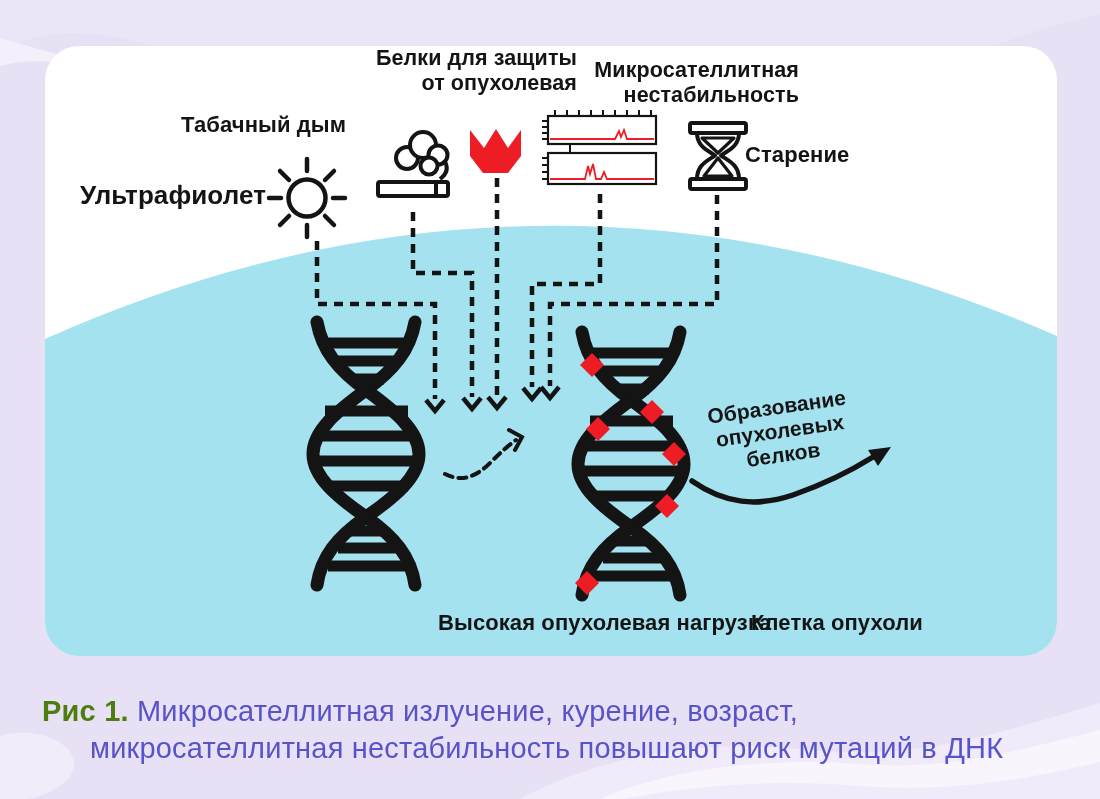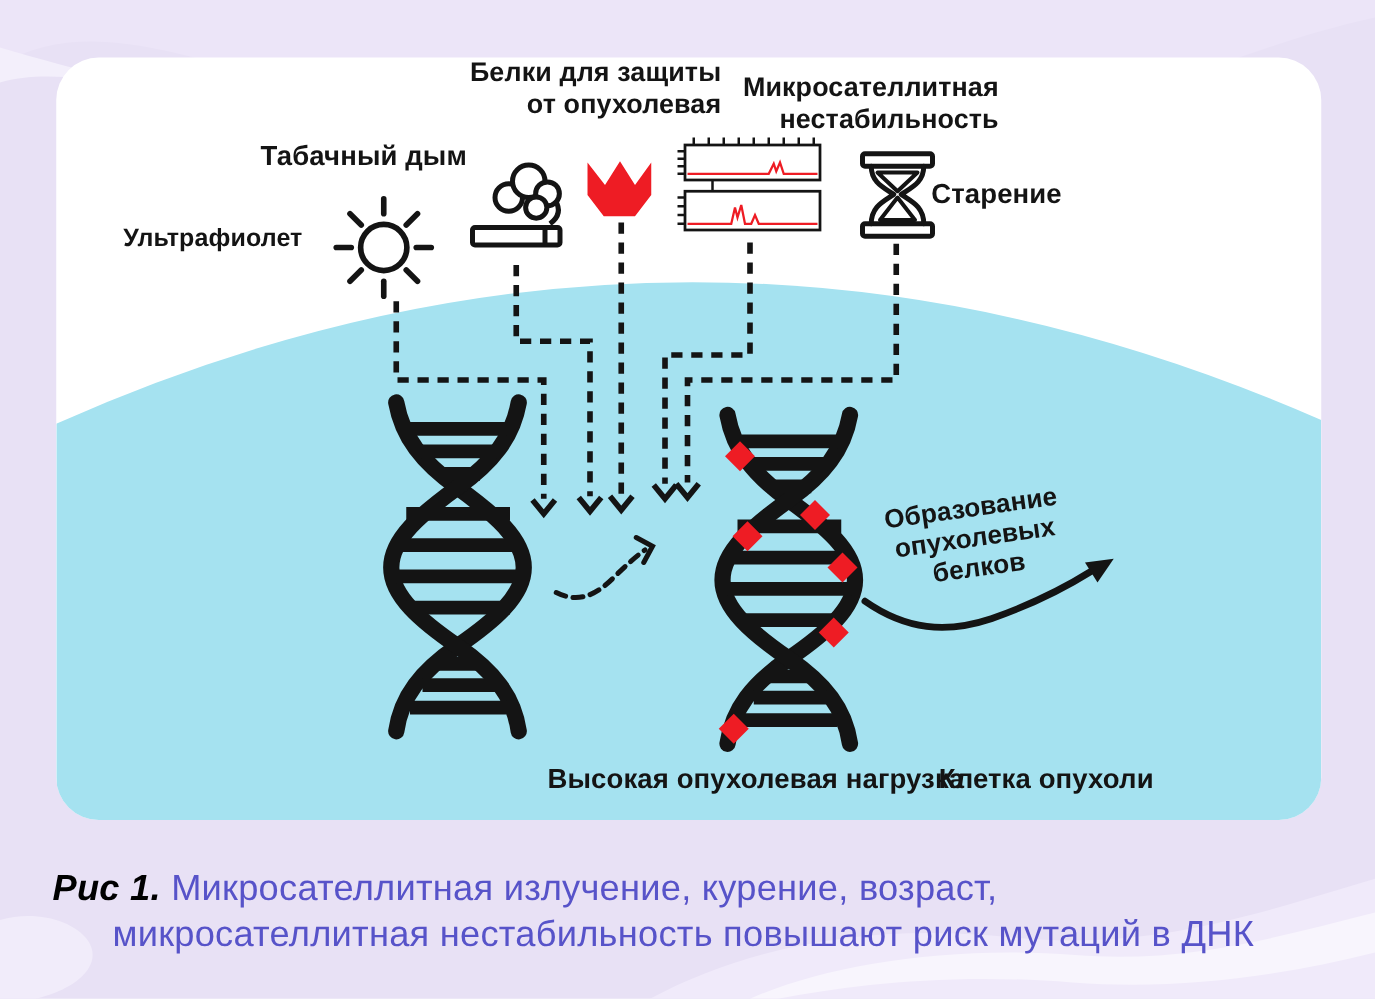--- a/index.html
+++ b/index.html
@@ -12,36 +12,36 @@
   .card{
     position:absolute;left:45px;top:46px;width:1012px;height:610px;
     background:#ffffff;border-radius:34px;overflow:hidden;
   }
   .diagram{position:absolute;left:0;top:0;}
   .lbl{
     position:absolute;font-weight:700;color:#141414;
     font-size:21.5px;line-height:1.18;letter-spacing:.1px;
   }
   .lbl span{display:block;}
-  .lbl-uv{left:35px;top:134px;width:162px;text-align:right;font-size:20px;white-space:nowrap;}
-  .lbl-tobacco{left:136px;top:66px;width:220px;text-align:center;font-size:22px;white-space:nowrap;}
+  .lbl-uv{left:35px;top:134px;width:162px;text-align:right;font-size:26px;white-space:nowrap;}
+  .lbl-tobacco{left:136px;top:66px;width:220px;font-size:22px;white-space:nowrap;}
   .lbl-immune{left:272px;top:0;width:260px;text-align:right;}
   .lbl-msi{left:494px;top:12px;width:260px;text-align:right;}
   .lbl-aging{left:700px;top:96px;font-size:22px;white-space:nowrap;}
   .lbl-formation{
     left:637px;top:349px;width:196px;text-align:center;
     font-size:21px;line-height:24px;transform:rotate(-8deg);
   }
   .lbl-burden{left:393px;top:564px;width:320px;text-align:center;font-size:22px;white-space:nowrap;}
   .lbl-cell{left:682px;top:564px;width:220px;text-align:center;font-size:22px;white-space:nowrap;}
   .caption{
     position:absolute;left:42px;top:693px;width:1030px;
     font-size:29px;line-height:37px;color:#5753c9;letter-spacing:.2px;
   }
-  .caption .cap-prefix{font-weight:700;color:#000000;font-style:italic;}
+  .caption .cap-prefix{font-weight:700;color:#4d7c0f;}
   .caption .cap-block{display:block;margin-left:48px;}
 </style>
 </head>
 <body>
 
 <svg class="bg-waves" width="1100" height="799" viewBox="0 0 1100 799">
   <path fill="#ece5f8" d="M0,0 L1100,0 L1100,14 C1000,36 930,74 860,90 C760,113 660,76 540,72 C420,68 330,96 220,64 C130,38 60,16 0,52 Z"></path>
   <path fill="#f3effb" d="M0,38 C110,70 240,104 400,92 C560,80 640,112 780,110 C850,109 900,98 945,84 C860,124 680,110 540,104 C420,99 300,116 170,84 C100,66 40,54 0,66 Z"></path>
   <path fill="#f0eafa" d="M520,799 C600,756 700,738 810,750 C910,760 990,736 1070,712 L1100,703 L1100,799 Z"></path>
   <path fill="#f8f5fd" d="M600,799 C660,772 760,756 860,764 C950,771 1020,750 1100,730 L1100,762 C1020,782 940,792 858,786 C760,778 680,788 622,799 Z"></path>

